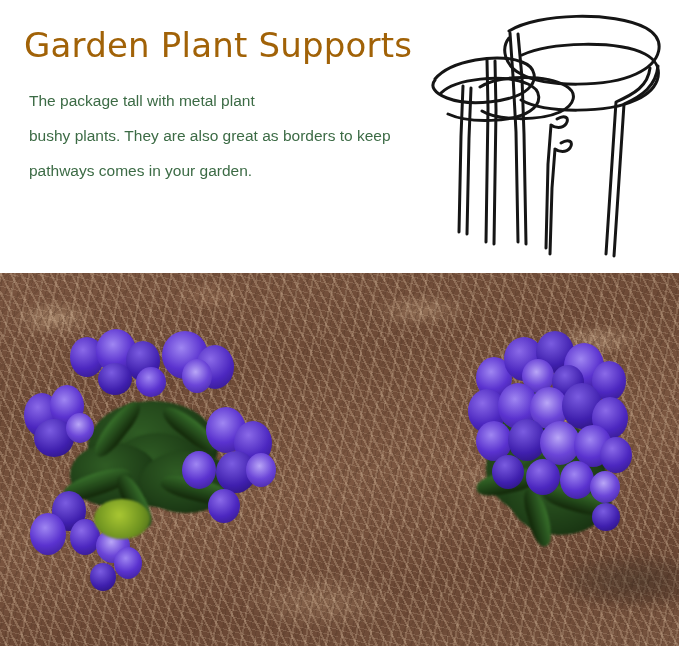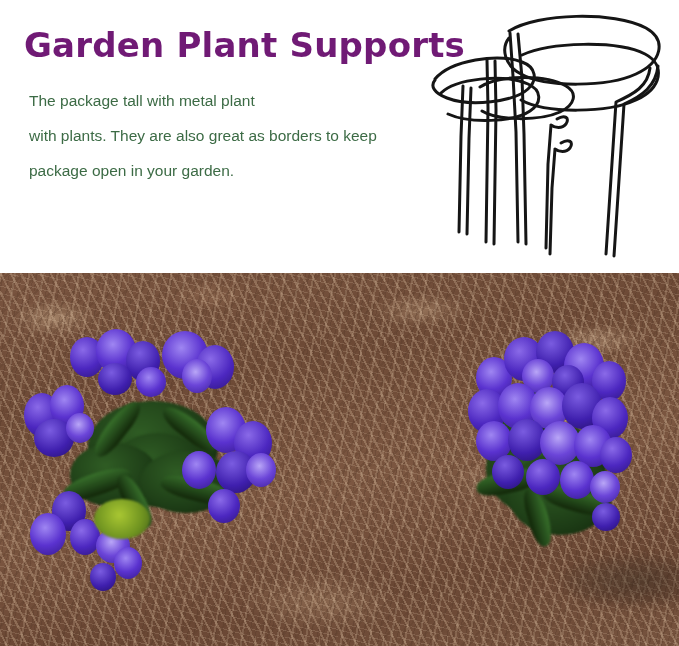--- a/index.html
+++ b/index.html
@@ -7,22 +7,22 @@
     width:679px;height:646px;overflow:hidden;background:#ffffff;
     font-family:"Liberation Sans", sans-serif;
   }
   #page{position:relative;width:679px;height:646px;background:#fff;}
 
   
   #info-panel{position:absolute;left:0;top:0;width:679px;height:273px;background:#ffffff;overflow:hidden;}
 
   #page-title{
     position:absolute;left:24px;top:2px;
-    font-size:34px;letter-spacing:0.2px;font-weight:700;
-    color:#701a75;white-space:nowrap;
+    font-size:34px;letter-spacing:0.2px;font-weight:400;
+    color:#a16207;white-space:nowrap;
     font-family:"DejaVu Sans","Liberation Sans",sans-serif;
   }
 
   #description{
     position:absolute;left:29px;top:83px;width:500px;
     font-size:15.5px;line-height:35px;color:#3c6b45;
     font-family:"Liberation Sans", sans-serif;
   }
   #description .line{display:block;white-space:nowrap;}
 
@@ -98,22 +98,22 @@
 <body>
 
 <div id="page">
 
   <section id="info-panel">
 
     <h1 id="page-title">Garden Plant Supports</h1>
 
     <div id="description">
       <span class="line">The package tall with metal plant</span>
-      <span class="line">with plants. They are also great as borders to keep</span>
-      <span class="line">package open in your garden.</span>
+      <span class="line">bushy plants. They are also great as borders to keep</span>
+      <span class="line">pathways comes in your garden.</span>
     </div>
 
     <div id="product-illustration">
       <svg viewBox="0 0 261 262" xmlns="http://www.w3.org/2000/svg" fill="none" stroke="#151515" stroke-width="3" stroke-linecap="round" stroke-linejoin="round">
 
         <path d="M91 27 C 120 9, 196 7, 228 24 C 249 36, 244 58, 218 70 C 190 83, 128 84, 103 70 C 86 61, 83 44, 91 34"></path>
 
         <path d="M104 51 C 132 38, 199 36, 227 50 C 248 61, 244 84, 218 96 C 190 109, 128 110, 103 96"></path>
 
         <path d="M17 75 C 33 56, 80 49, 104 58 C 118 63, 120 76, 110 85 C 96 98, 52 103, 29 94 C 16 89, 12 82, 17 76"></path>

